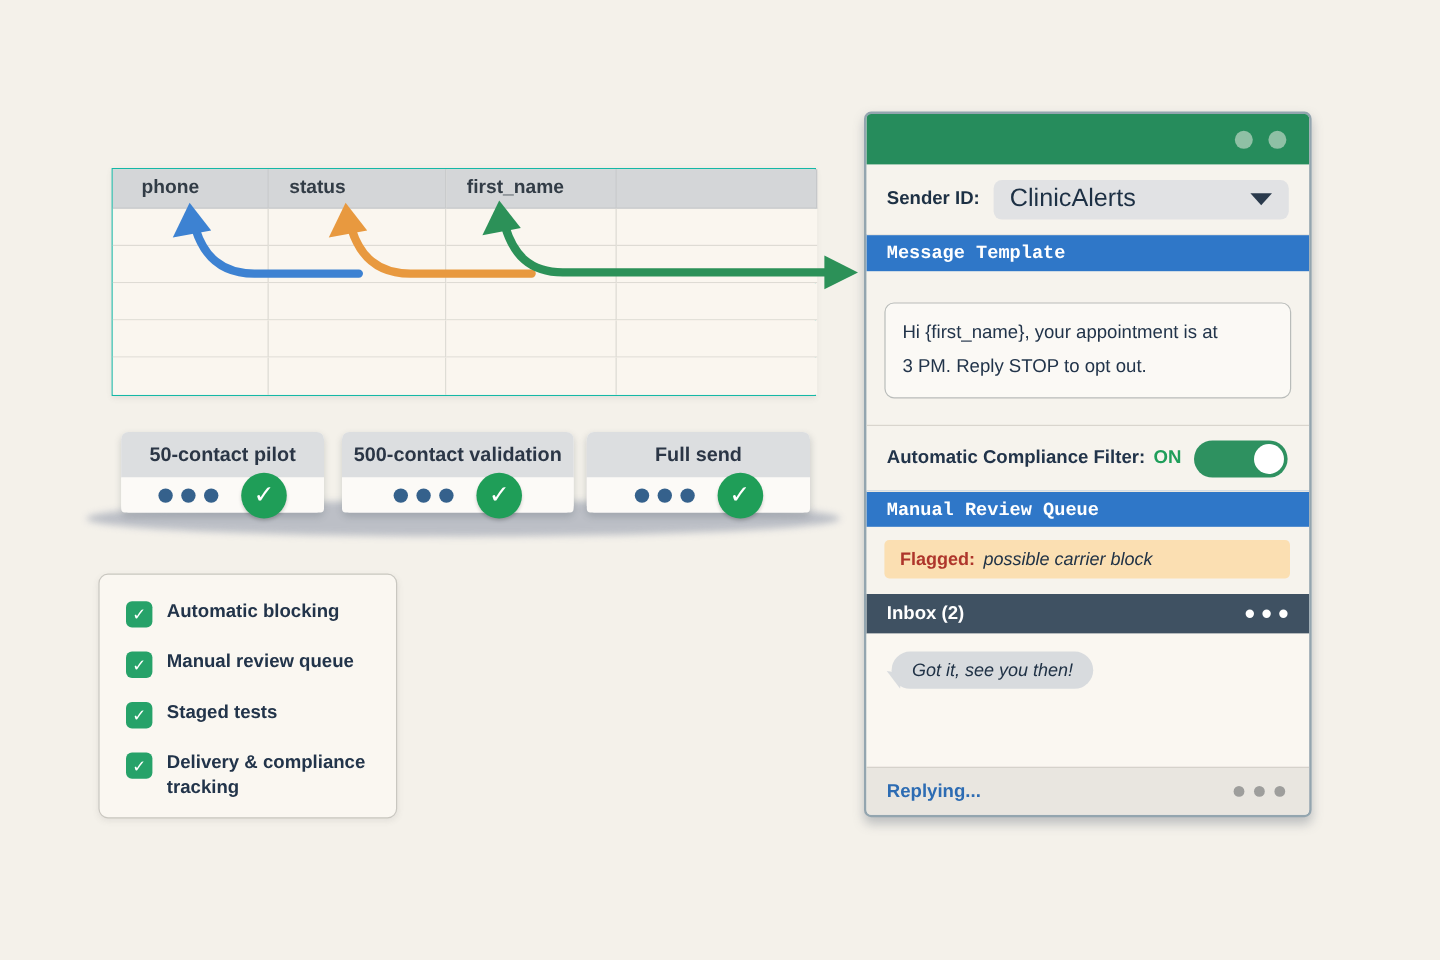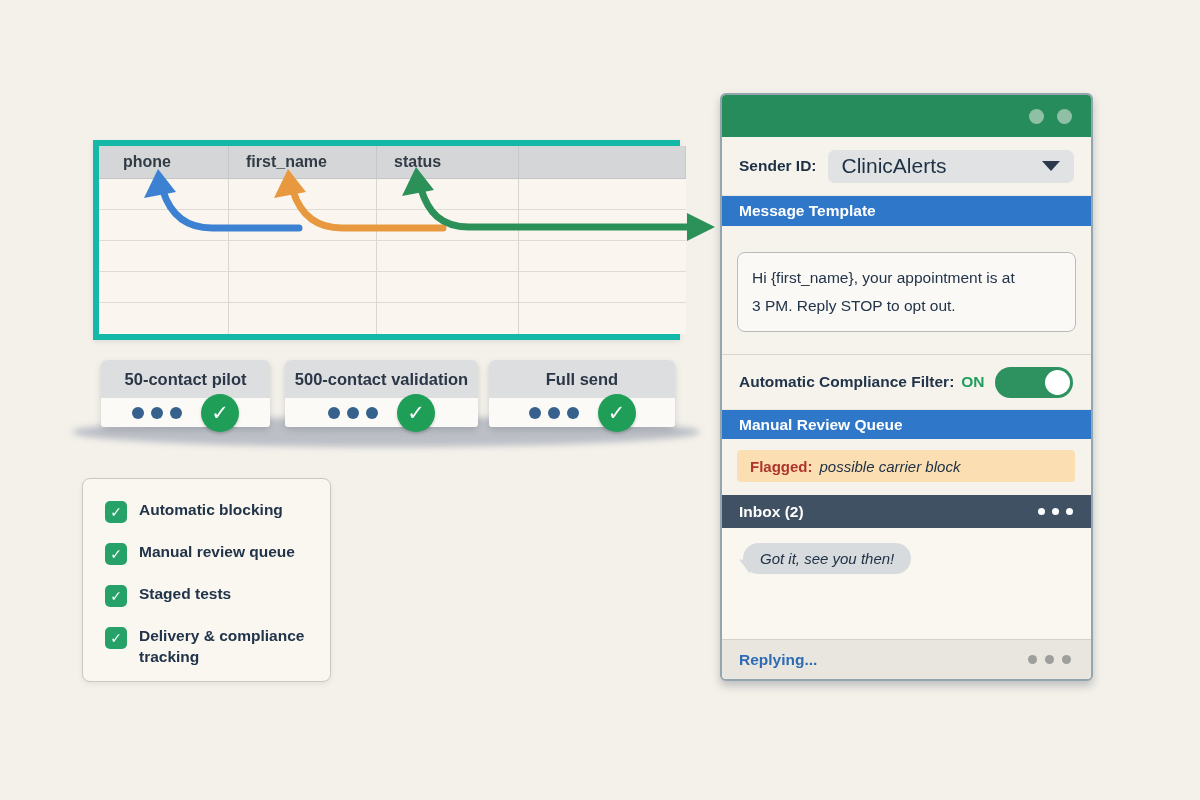--- a/index.html
+++ b/index.html
@@ -10,21 +10,21 @@
     position:relative;
     overflow:hidden;
     color:#243347;
   }
   .abs { position:absolute; }
 
   
   .csv-table {
     left:93px; top:140px; width:587px;
     background:#faf6ef;
-    border:6px solid #14b8a6;
+    border:1px solid #14b8a6;
     box-shadow:0 2px 5px rgba(90,90,90,.12);
   }
   .csv-grid { display:grid; grid-template-columns:130px 148px 142px 167px; }
   .csv-cell {
     height:31px;
     border-right:1px solid #d8d6cf;
     border-bottom:1px solid #dedbd4;
     background:#faf6ef;
   }
   .csv-cell:nth-child(4n) { border-right:none; }
@@ -125,20 +125,21 @@
     margin-left:auto; width:0; height:0;
     border-left:9px solid transparent; border-right:9px solid transparent;
     border-top:10px solid #2a3a4c;
   }
 
   .section-header {
     height:31px; flex:0 0 auto; background:#2f77c8;
     display:flex; align-items:center; padding-left:17px;
     color:#fff; font-weight:bold; font-size:15.5px;
     border-top:1px solid #e9e6df;
+    font-family:Liberation Mono, monospace;
   }
   .section-header.second { height:30px; }
 
   .template-section { height:128px; flex:0 0 auto; padding:26px 15px 0; }
   .template-box {
     height:80px;
     background:#fbf9f5;
     border:1.5px solid #b9bcba; border-radius:8px;
     padding:11px 14px;
     font-size:15.5px; color:#22344a; line-height:28px;
@@ -203,22 +204,22 @@
   .footer-status { color:#2d6cb3; font-size:15.5px; font-weight:600; }
   .typing-dots { margin-left:auto; display:flex; gap:8px; }
   .typing-dots .tdot { width:9px; height:9px; border-radius:50%; background:#9e9e9c; }
 </style>
 </head>
 <body>
 
 <div class="abs csv-table">
   <div class="csv-grid csv-head">
     <div class="csv-cell">phone</div>
+    <div class="csv-cell">status</div>
     <div class="csv-cell">first_name</div>
-    <div class="csv-cell">status</div>
     <div class="csv-cell"></div>
   </div>
   <div class="csv-body">
     <div class="csv-grid csv-row">
       <div class="csv-cell"></div>
         <div class="csv-cell"></div>
         <div class="csv-cell"></div>
         <div class="csv-cell"></div>
     </div>
     <div class="csv-grid csv-row">

